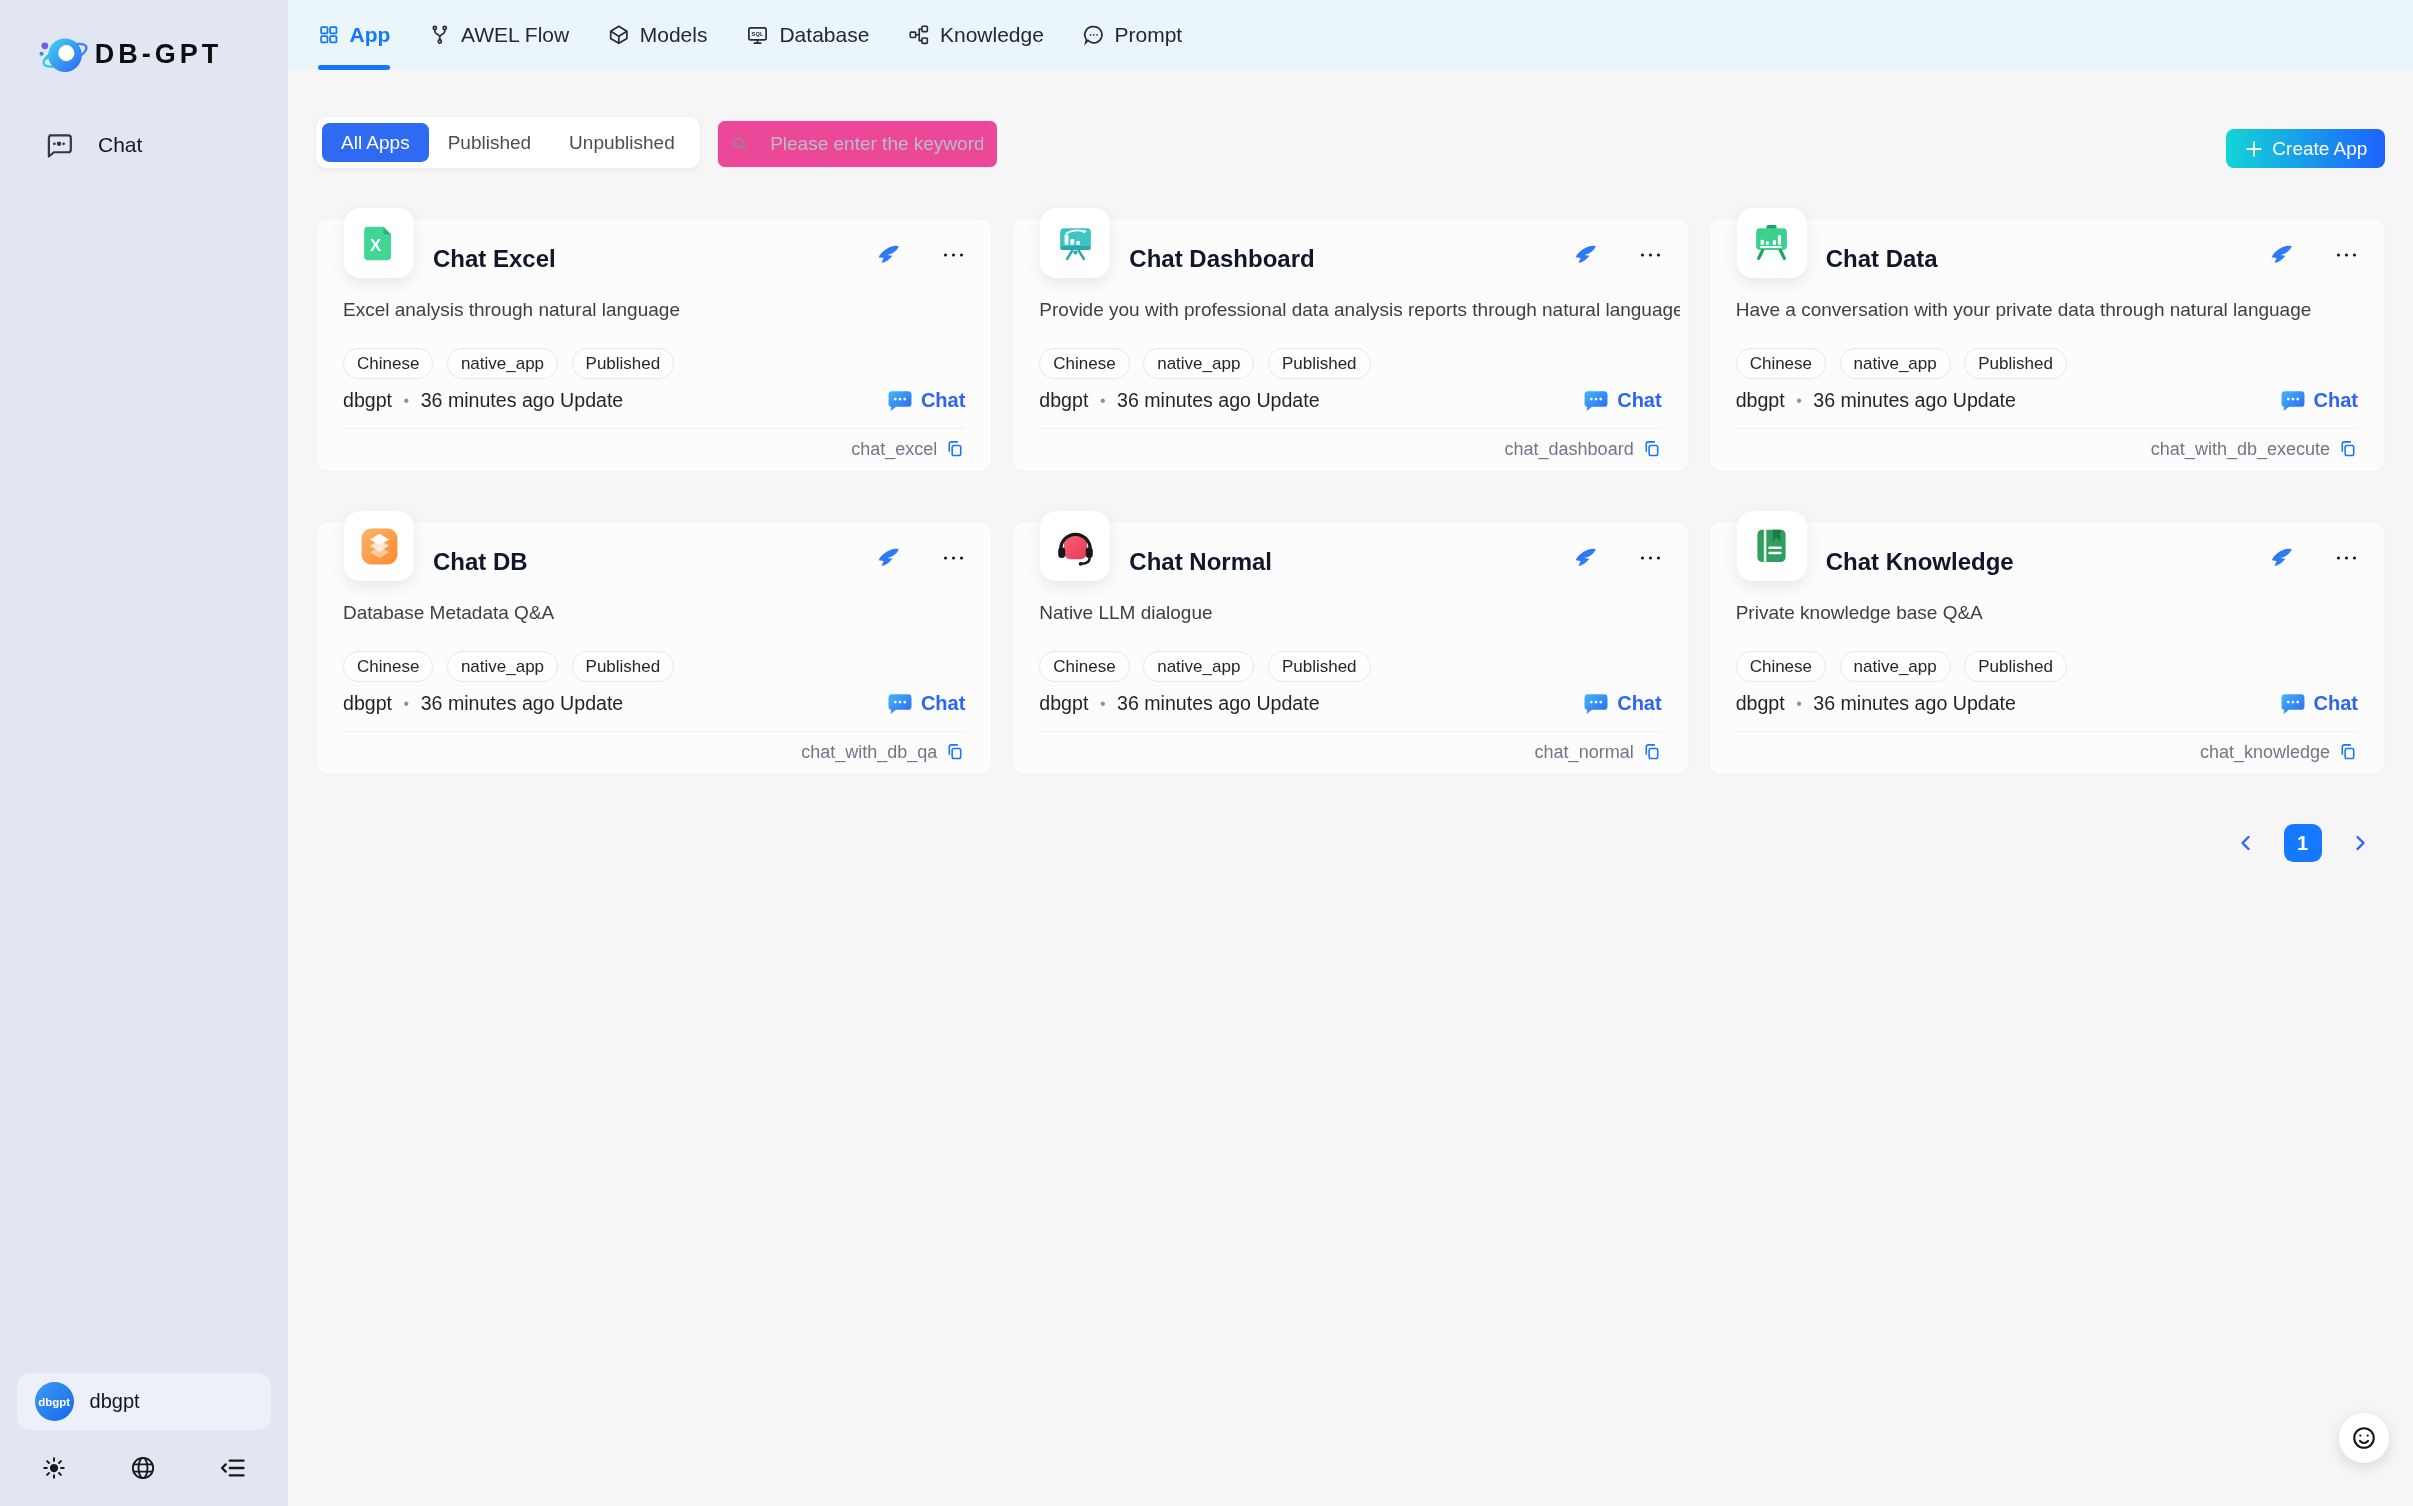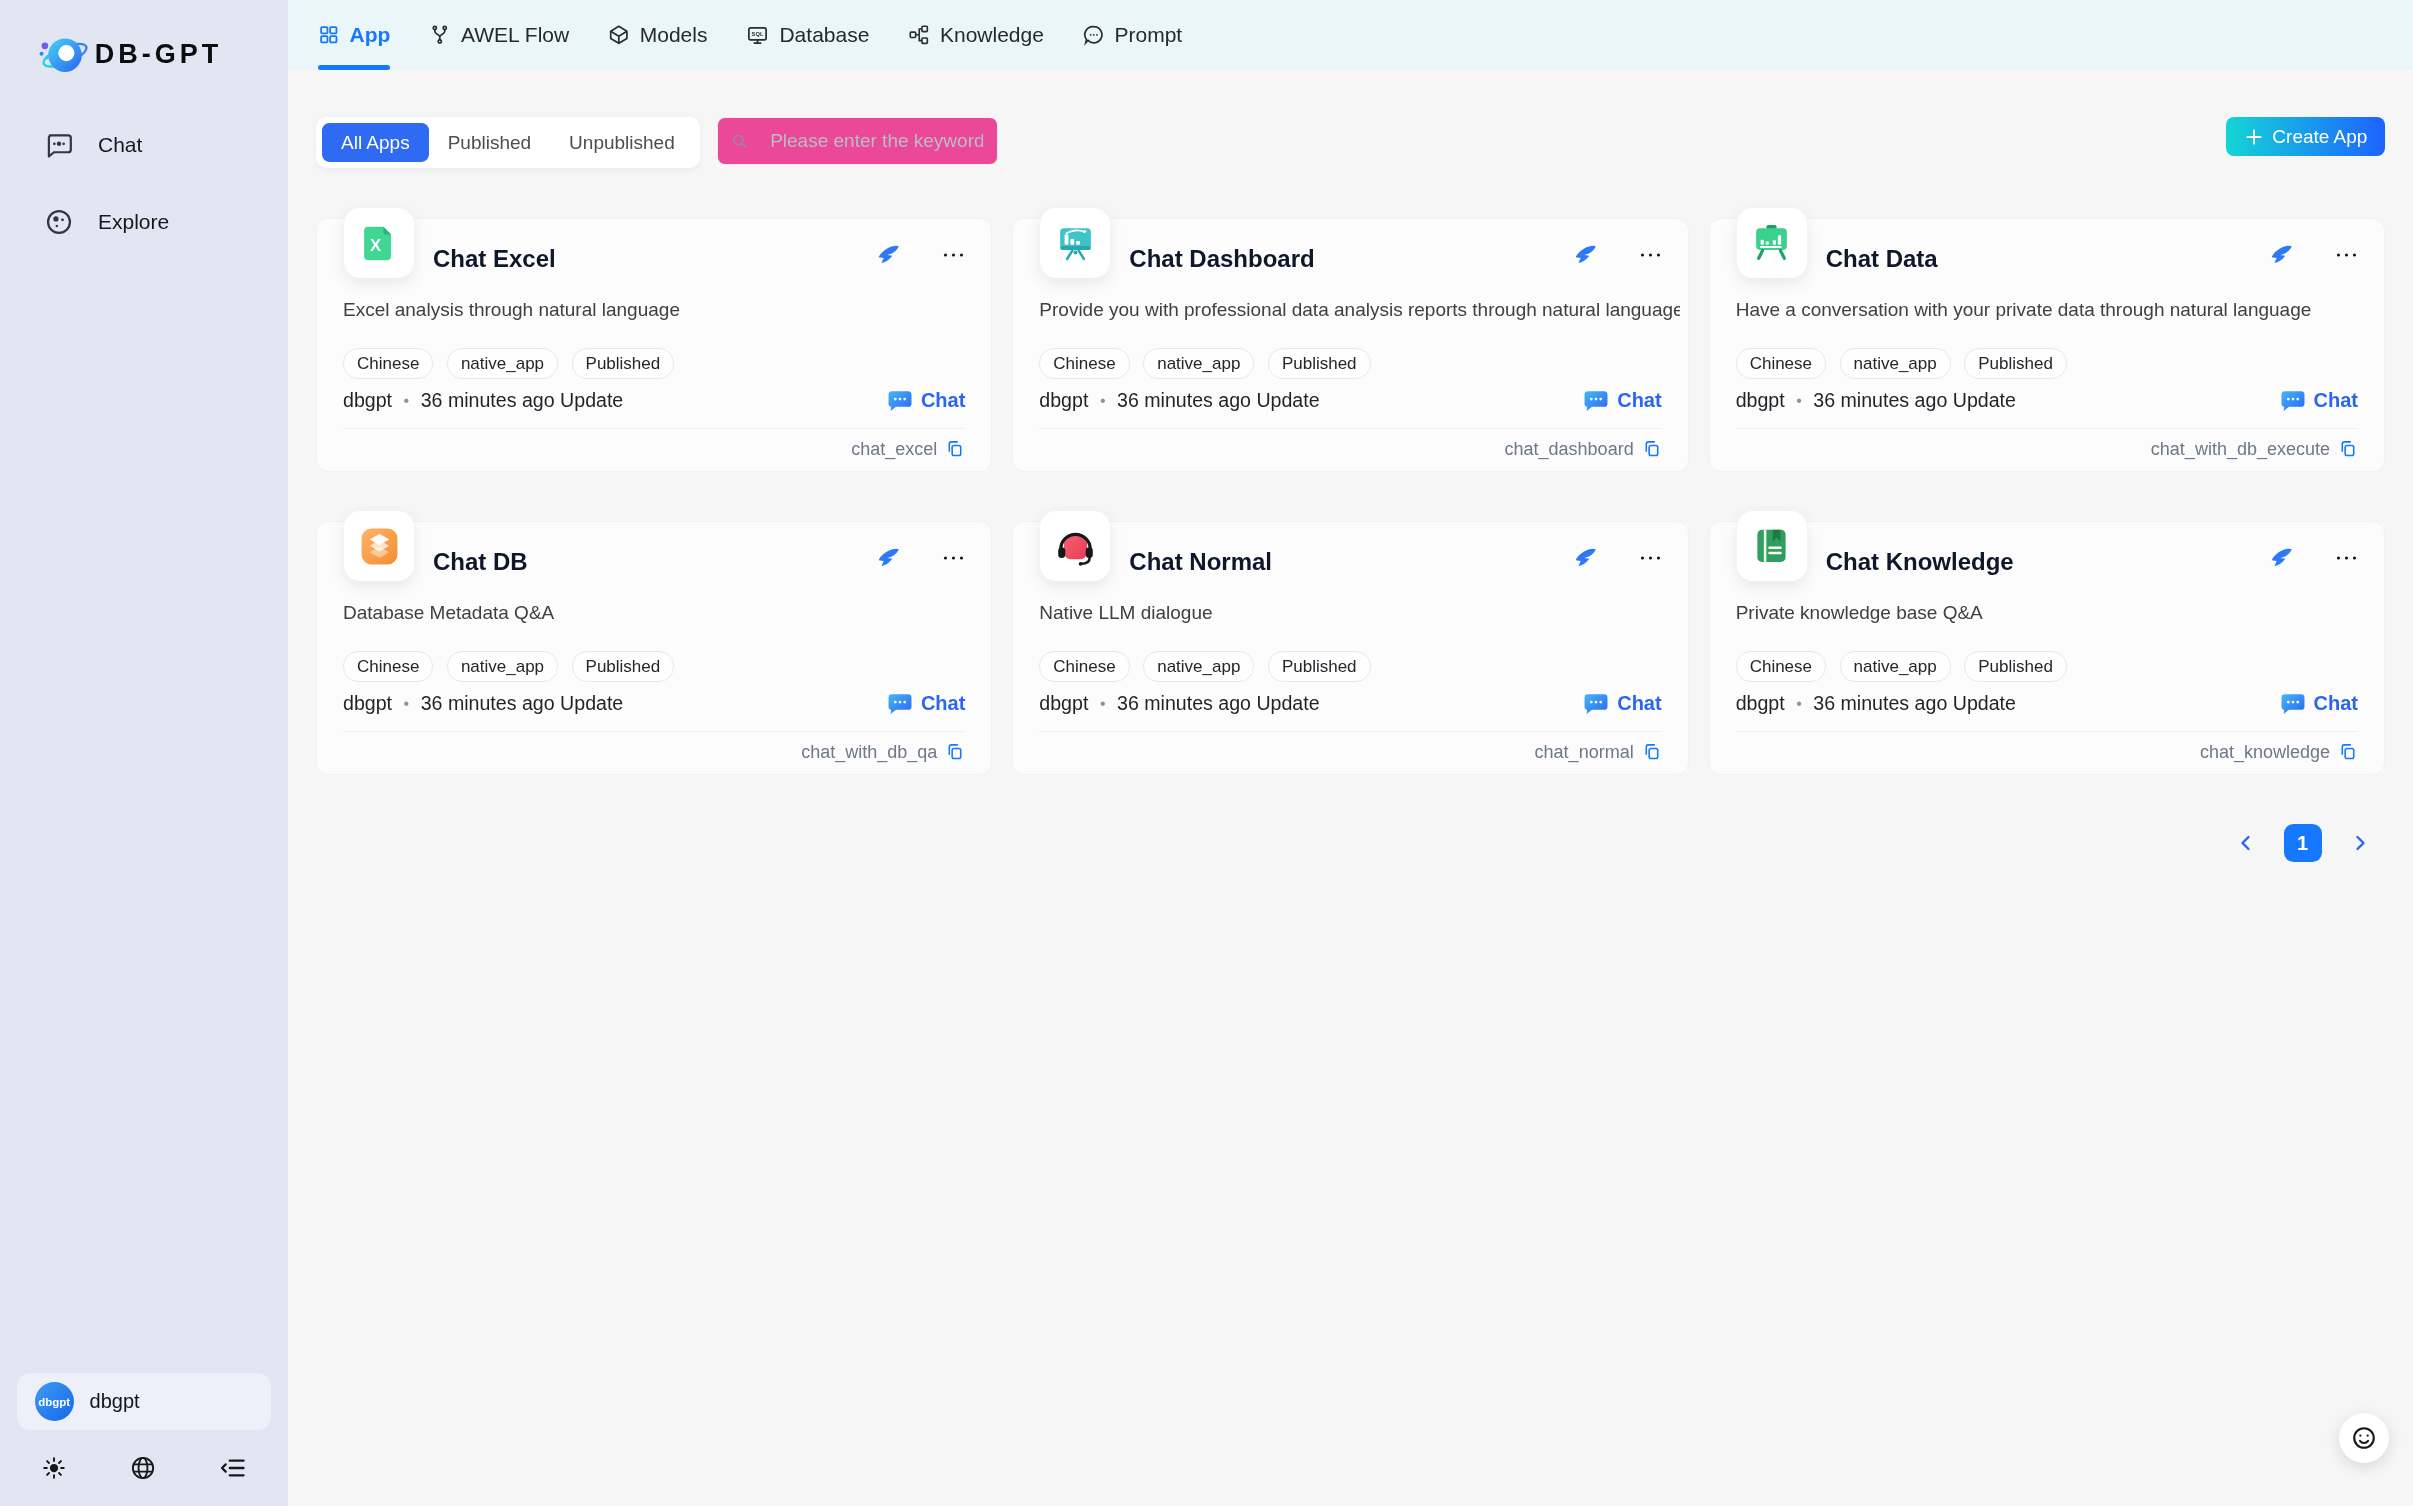--- a/index.html
+++ b/index.html
@@ -22,21 +22,21 @@
   .tool-icon{cursor:pointer;display:flex}
 
   
   .main{flex:1;display:flex;flex-direction:column}
   .app-header{height:70px;background:#eaf6f9;display:flex;align-items:stretch;gap:39px;padding-left:30px}
   .tab{display:flex;align-items:center;gap:10px;position:relative;font-size:21px;color:#26282d;cursor:pointer}
   .tab.active{color:#1677ff;font-weight:600}
   .tab.active::after{content:"";position:absolute;left:0;right:0;bottom:0;height:4.7px;background:#1677ff;border-radius:2.7px}
   .content{padding:0 28px;display:flex;flex-direction:column;flex:1}
 
-  .toolbar{margin-top:47px;display:flex;align-items:flex-start}
+  .toolbar{margin-top:47px;display:flex;align-items:flex-end}
   .filter-group{background:#fff;border-radius:10.8px;padding:6px;display:flex;box-shadow:0 1.4px 6.8px rgba(0,0,0,.05)}
   .filter-btn{font-size:19px;color:#4b4e55;padding:0 19px;height:39px;display:flex;align-items:center;border-radius:7.4px;cursor:pointer;background:none;border:none;font-family:inherit}
   .filter-btn.active{background:#2f6af3;color:#fff}
   .search-box{margin-left:17px;width:281px;height:48px;background:#ec4899;border:1.4px solid #ededf1;border-radius:8px;display:flex;align-items:center;padding:0 13.5px;gap:22px}
   .search-box input{border:none;outline:none;background:transparent;font-size:19px;color:#333;width:100%;font-family:inherit}
   .search-box input::placeholder{color:#b9bdc6}
   .create-btn{margin-left:auto;height:39px;padding:0 17.6px;border:none;border-radius:8px;background:linear-gradient(90deg,#13d5d6,#1e62ff);color:#fff;font-size:19px;display:flex;align-items:center;gap:8.8px;cursor:pointer;font-family:inherit}
 
   
   .cards{margin-top:50px;display:grid;grid-template-columns:repeat(3,1fr);column-gap:20px;row-gap:49px}
@@ -109,29 +109,20 @@
   <nav class="nav-list">
     <div class="nav-item">
       <svg width="28" height="27" viewBox="0 0 32 32">
         <path d="M5 4 h22 a3 3 0 0 1 3 3 v14 a3 3 0 0 1 -3 3 H10 l-6 5 v-22 a3 3 0 0 1 3 -3 z" fill="none" stroke="#33363c" stroke-width="2.6" stroke-linejoin="round"></path>
         <circle cx="10.5" cy="14" r="1.6" fill="#33363c"></circle>
           <circle cx="16" cy="14" r="2.6" fill="#33363c"></circle>
           <circle cx="21.5" cy="14" r="1.6" fill="#33363c"></circle>
       </svg>
       <span class="nav-label">Chat</span>
     </div>
-    <div class="nav-item">
-      <svg width="28" height="28" viewBox="0 0 32 32">
-        <circle cx="16" cy="16" r="12.5" fill="none" stroke="#33363c" stroke-width="2.6"></circle>
-        <circle cx="12.5" cy="12.5" r="3" fill="#33363c"></circle>
-          <circle cx="20" cy="13.5" r="1.6" fill="#33363c"></circle>
-          <circle cx="13.5" cy="20.5" r="1.4" fill="#33363c"></circle>
-      </svg>
-      <span class="nav-label">Explore</span>
-    </div>
   </nav>
 
   <div class="sidebar-bottom">
     <div class="user-pill">
       <div class="avatar">dbgpt</div>
       <span class="user-name">dbgpt</span>
     </div>
     <div class="icon-row">
       <span class="tool-icon">
         <svg width="24" height="24" viewBox="0 0 32 32">

